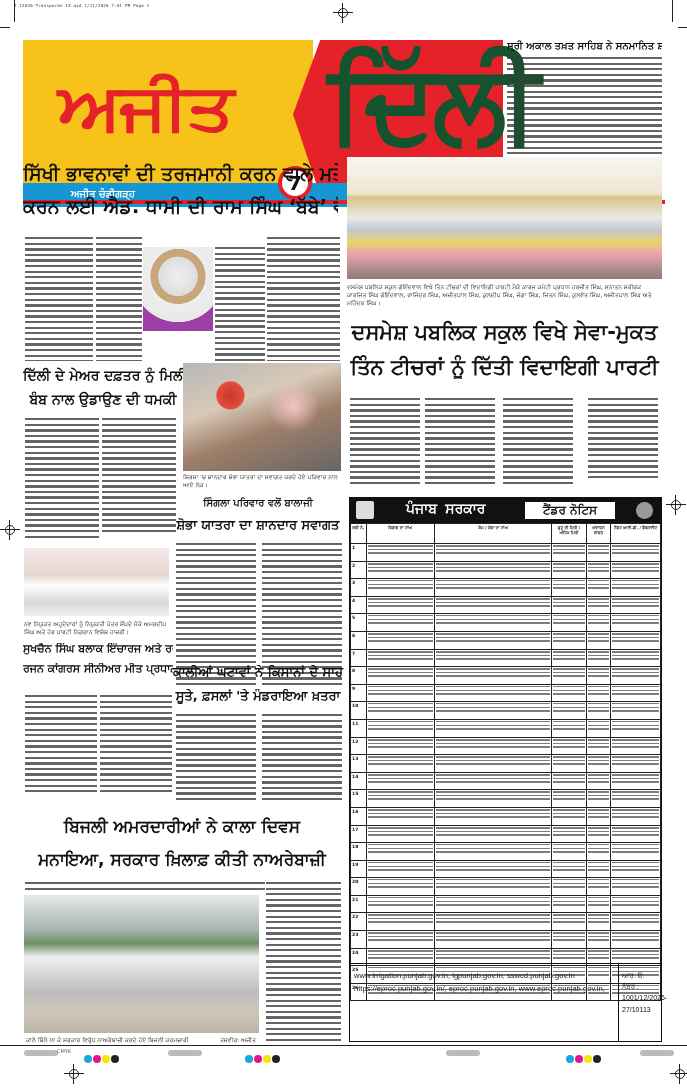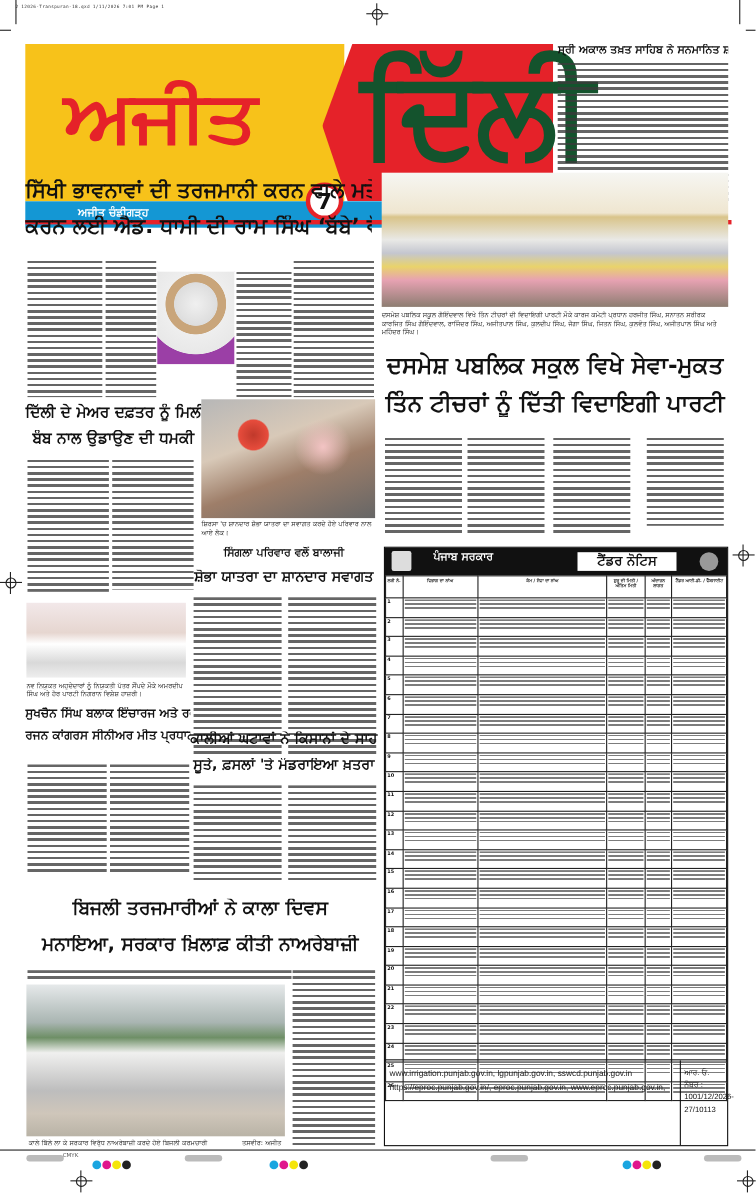--- a/index.html
+++ b/index.html
@@ -27,21 +27,21 @@
   .head{position:absolute;font-weight:bold;color:#111;text-align:center;line-height:1.15;white-space:nowrap;overflow:hidden;}
   .photo{position:absolute;overflow:hidden;}
   .cap{position:absolute;font-size:6px;color:#222;line-height:1.3;}
 
   
   .brief-title{position:absolute;left:507px;top:40px;width:155px;font-size:10px;font-weight:bold;white-space:nowrap;overflow:hidden;}
 
   
   .tender{position:absolute;left:349px;top:497px;width:313px;height:545px;border:1.5px solid #111;}
   .tender-bar{position:absolute;left:0;top:0;width:100%;height:25px;background:#111;}
-  .tender-title{position:absolute;left:44px;top:3px;color:#fff;font-size:10px;font-weight:bold;}
+  .tender-title{position:absolute;left:56px;top:3px;color:#fff;font-size:14px;font-weight:bold;font-family:Liberation Mono, monospace;}
   .tender-box{position:absolute;left:175px;top:4px;width:90px;height:17px;background:#fff;color:#111;font-size:12px;font-weight:bold;text-align:center;line-height:17px;}
   .emblem{position:absolute;left:6px;top:3px;width:18px;height:18px;background:#ddd;border-radius:2px;}
   .seal{position:absolute;left:286px;top:4px;width:17px;height:17px;border-radius:50%;background:#999;}
   table.tt{position:absolute;left:0;top:25px;width:100%;border-collapse:collapse;font-size:4px;}
   table.tt td,table.tt th{border:0.8px solid #222;padding:1px;vertical-align:top;}
   table.tt th{height:20px;font-weight:bold;}
   table.tt td{height:17.6px;}
   .tl{height:9px;background:repeating-linear-gradient(to bottom,#444 0,#444 1.5px,transparent 1.5px,transparent 3.6px);opacity:.7;}
   .tender-foot{position:absolute;left:0;bottom:0;width:100%;height:78px;border-top:1px solid #111;}
   .tf-left{position:absolute;left:4px;top:6px;width:262px;font-size:7.6px;line-height:1.65;font-family:"Liberation Sans",sans-serif;color:#222;}
@@ -124,21 +124,21 @@
 <div class="head" style="left:23px;top:643px;width:150px;font-size:11px;">ਸੁਖਚੈਨ ਸਿੰਘ ਬਲਾਕ ਇੰਚਾਰਜ ਅਤੇ ਰਵੀ</div>
 <div class="head" style="left:23px;top:663px;width:150px;font-size:11px;">ਰਜਨ ਕਾਂਗਰਸ ਸੀਨੀਅਰ ਮੀਤ ਪ੍ਰਧਾਨ ਨਿਯੁਕਤ</div>
 <div class="col textlines" style="left:25px;top:695px;width:72px;height:98px;"></div>
 <div class="col textlines" style="left:100px;top:695px;width:72px;height:98px;"></div>
 
 <div class="head" style="left:172px;top:665px;width:172px;font-size:13px;">ਕਾਲੀਆਂ ਘਟਾਵਾਂ ਨੇ ਕਿਸਾਨਾਂ ਦੇ ਸਾਹ</div>
 <div class="head" style="left:172px;top:689px;width:172px;font-size:13px;">ਸੂਤੇ, ਫ਼ਸਲਾਂ 'ਤੇ ਮੰਡਰਾਇਆ ਖ਼ਤਰਾ</div>
 <div class="col textlines" style="left:176px;top:714px;width:80px;height:88px;"></div>
 <div class="col textlines" style="left:262px;top:714px;width:80px;height:88px;"></div>
 
-<div class="head" style="left:23px;top:817px;width:318px;font-size:17px;">ਬਿਜਲੀ ਤਰਜਮਾਰੀਆਂ ਨੇ ਕਾਲਾ ਦਿਵਸ</div>
+<div class="head" style="left:23px;top:817px;width:318px;font-size:17px;">ਬਿਜਲੀ ਅਮਰਦਾਰੀਆਂ ਨੇ ਕਾਲਾ ਦਿਵਸ</div>
 <div class="head" style="left:23px;top:850px;width:318px;font-size:17px;">ਮਨਾਇਆ, ਸਰਕਾਰ ਖ਼ਿਲਾਫ਼ ਕੀਤੀ ਨਾਅਰੇਬਾਜ਼ੀ</div>
 <div class="col textlines" style="left:25px;top:882px;width:240px;height:10px;"></div>
 <div class="photo" style="left:24px;top:895px;width:235px;height:138px;background:linear-gradient(to bottom,#e6e9ea 0,#a9b5b2 25%,#6e8f66 35%,#f0f0ef 45%,#bdbdbd 70%,#cfc6ba 85%,#b9b3a6 100%);"></div>
 <div class="cap" style="left:26px;top:1036px;width:180px;height:8px;overflow:hidden;">ਕਾਲੇ ਬਿੱਲੇ ਲਾ ਕੇ ਸਰਕਾਰ ਵਿਰੁੱਧ ਨਾਅਰੇਬਾਜ਼ੀ ਕਰਦੇ ਹੋਏ ਬਿਜਲੀ ਕਰਮਚਾਰੀ</div>
 <div class="cap" style="left:220px;top:1036px;width:40px;height:8px;">ਤਸਵੀਰ: ਅਜੀਤ</div>
 <div class="col textlines" style="left:266px;top:882px;width:75px;height:160px;"></div>
 
 <div class="tender">
   <div class="tender-bar">
     <div class="emblem"></div>

